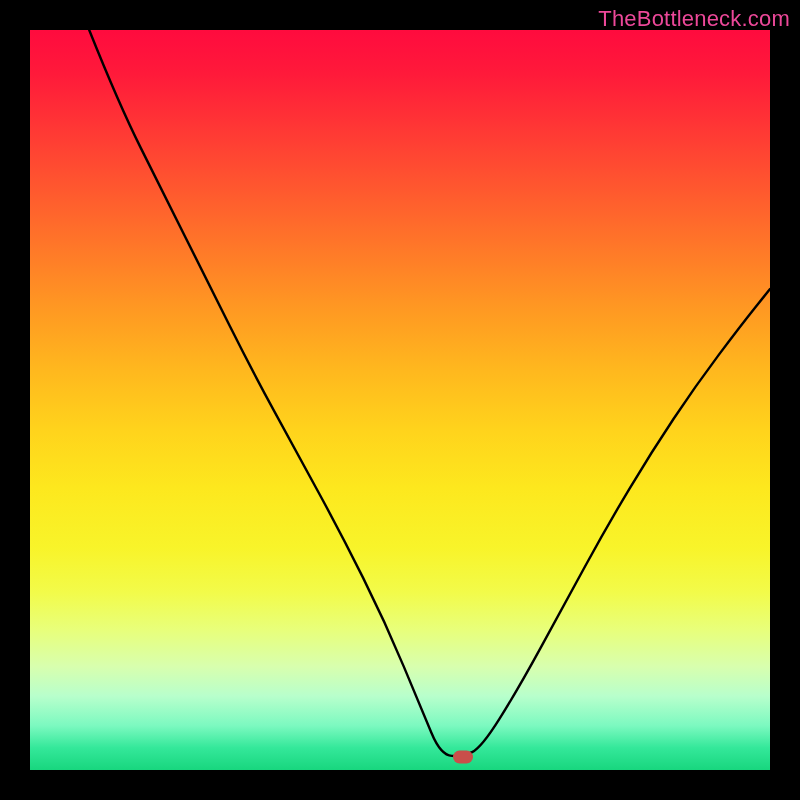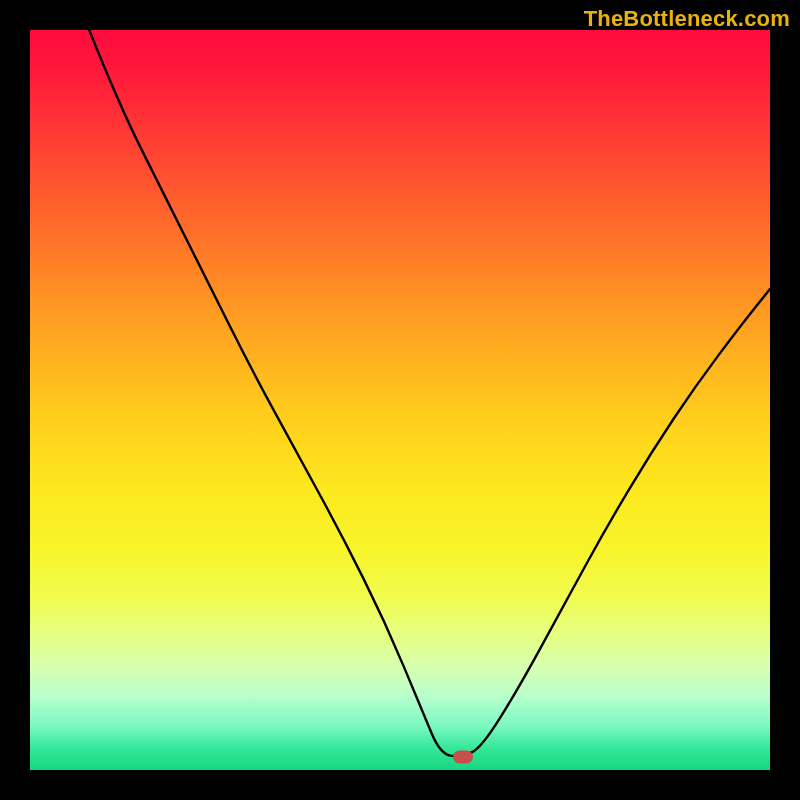--- a/index.html
+++ b/index.html
@@ -41,23 +41,23 @@
       #b8ffcc 90%,
       #7cf9c0 94%,
       #34e89a 97%,
       #18d67e 100%
     );
   }
   .watermark {
     position: absolute;
     top: 6px;
     right: 10px;
-    color: #eab308;
+    color: #ec4899;
     font-size: 22px;
-    font-weight: 700;
+    font-weight: 400;
     letter-spacing: 0.2px;
     user-select: none;
   }
   svg.curve {
     position: absolute;
     left: 0;
     top: 0;
     width: 740px;
     height: 740px;
     overflow: visible;

